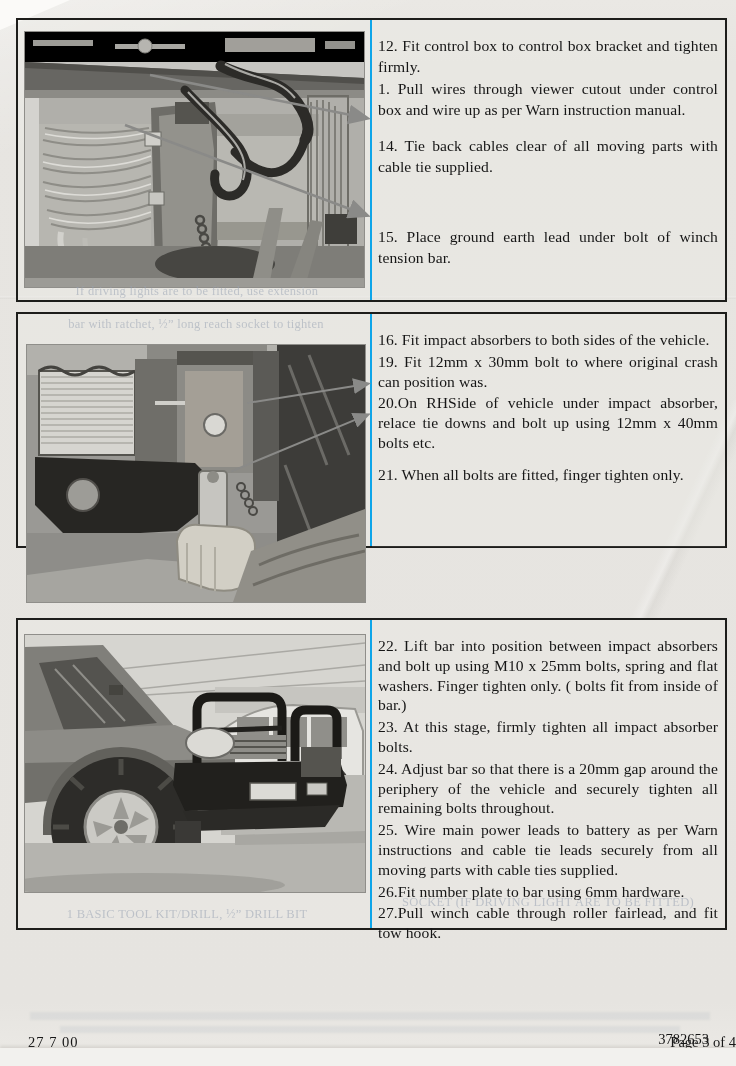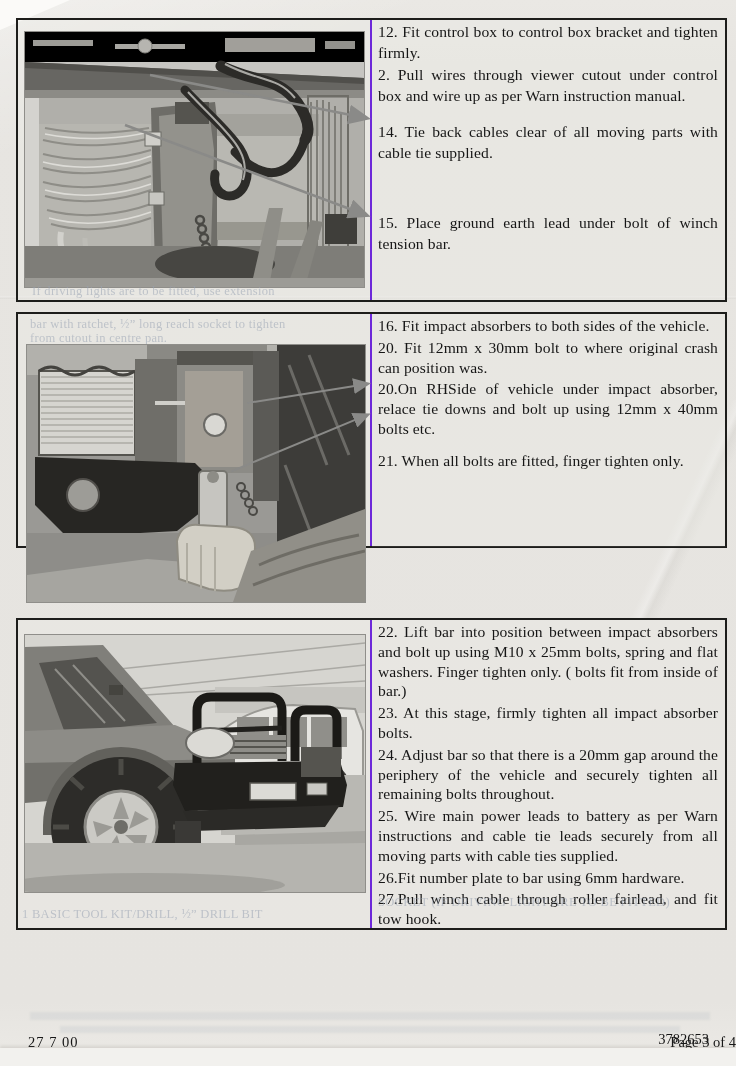--- a/index.html
+++ b/index.html
@@ -28,39 +28,39 @@
     background:linear-gradient(115deg,transparent 46%,rgba(255,255,255,.5) 50%,rgba(150,148,142,.2) 53%,transparent 58%);}
   .section{
     position:absolute;left:16px;width:711px;box-sizing:border-box;
     border:2px solid #1d1d1b;display:flex;background:rgba(236,234,230,.35);
   }
   .s1{top:18px;height:284px;}
   .s2{top:312px;height:236px;font-family:Liberation Serif, serif;}
   .s3{top:618px;height:312px;}
   .cell-left{width:352px;position:relative;flex:0 0 352px;}
   .cell-right{
-    flex:1;border-left:2px solid #6d28d9;position:relative;
-    padding:2px 7px 2px 6px;
+    flex:1;border-left:2px solid #0ea5e9;position:relative;
+    padding:16px 7px 2px 6px;
   }
   .cell-right p{
     margin:0 0 2px 0;font-size:15.6px;line-height:19.8px;
     text-align:justify;letter-spacing:.1px;
   }
   .s1 .cell-right p{line-height:20.5px;}
   .gap-md{margin-top:16px !important;}
   .gap-lg{margin-top:50px !important;}
   .photo{position:absolute;background:#c2c1bd;box-shadow:0 0 0 1px #8f8e8a;}
   .p1{left:7px;top:12px;width:339px;height:255px;}
   .p2{left:9px;top:31px;width:338px;height:257px;}
   .p3{left:7px;top:15px;width:340px;height:257px;}
   .photo svg{display:block;width:100%;height:100%;}
   .arrows{position:absolute;left:0;top:0;width:707px;height:100%;pointer-events:none;z-index:4;}
   .ghost{
     position:absolute;color:#9aa4b4;opacity:.55;font-size:12.5px;
-    letter-spacing:.3px;filter:blur(.4px);white-space:nowrap;overflow:hidden;
+    letter-spacing:.3px;filter:blur(.4px);white-space:nowrap;overflow:hidden;text-align:center;
   }
   .ghost-stripe{position:absolute;background:rgba(150,160,176,.14);filter:blur(1px);}
   .paper-crease-line{position:absolute;left:0;width:100%;height:1px;background:rgba(90,88,84,.35);}
   .footer{position:absolute;left:0;top:1028px;width:736px;height:26px;font-size:14.5px;text-decoration:underline;}
   .footer .f-left{position:absolute;left:28px;top:6px;letter-spacing:1px;}
   .footer .f-center{position:absolute;left:0;top:6px;width:736px;text-align:right;}
   .footer .f-right{position:absolute;right:27px;top:3px;}
 </style>
 </head>
 <body>
@@ -149,39 +149,38 @@
         <polygon points="226,255 244,176 258,176 244,255" fill="#8f8e88"></polygon>
         <polygon points="262,255 286,188 298,190 280,255" fill="#86857f"></polygon>
         <rect x="300" y="182" width="32" height="30" fill="#3f3e3a"></rect>
         <rect x="0" y="246" width="339" height="9" fill="#9c9b96"></rect>
       </svg>
     </div>
     <div class="ghost" style="left:14px;bottom:1px;width:330px;">If driving lights are to be fitted, use extension</div>
   </div>
   <div class="cell-right">
     <p>12. Fit control box to control box bracket and tighten firmly.</p>
-    <p>2. Pull wires through viewer cutout under control box and wire up as per Warn instruction manual.</p>
+    <p>1. Pull wires through viewer cutout under control box and wire up as per Warn instruction manual.</p>
     <p class="gap-md">14. Tie back cables clear of all moving parts with cable  tie supplied.</p>
     <p class="gap-lg">15. Place ground earth lead under bolt of winch tension bar.</p>
   </div>
   <svg class="arrows" viewBox="0 0 707 280">
     <defs>
       <marker id="ah1" markerWidth="9" markerHeight="8" refX="7" refY="4" orient="auto">
         <polygon points="0,0 9,4 0,8" fill="#8a8a88"></polygon>
       </marker>
     </defs>
     <line x1="132" y1="55" x2="348" y2="98" stroke="#8a8a88" stroke-width="2.5" marker-end="url(#ah1)"></line>
     <line x1="107" y1="105" x2="348" y2="195" stroke="#8a8a88" stroke-width="2.5" marker-end="url(#ah1)"></line>
   </svg>
 </div>
 
 <div class="section s2">
   <div class="cell-left">
     <div class="ghost" style="left:12px;top:3px;width:332px;">bar with ratchet, ½” long reach socket to tighten</div>
-    <div class="ghost" style="left:12px;top:17px;width:332px;">from cutout in centre pan.</div>
     <div class="photo p2">
       <svg viewBox="0 0 338 257" preserveAspectRatio="none">
         <rect width="338" height="257" fill="#9a9995"></rect>
         <rect width="338" height="30" fill="#b2b1ac"></rect>
         <rect x="120" y="0" width="120" height="26" fill="#8a8984"></rect>
         <rect x="250" y="0" width="88" height="257" fill="#3d3c39"></rect>
         <g stroke="#6b6a66" stroke-width="3">
             <line x1="262" y1="20" x2="300" y2="120"></line>
             <line x1="282" y1="10" x2="322" y2="110"></line>
             <line x1="258" y1="120" x2="296" y2="220"></line>
@@ -237,21 +236,21 @@
         <polygon points="224,206 338,164 338,257 206,257" fill="#918f88"></polygon>
         <g stroke="#6e6c65" stroke-width="3" fill="none">
           <path d="M232,220 q40,-18 100,-30"></path>
             <path d="M226,240 q50,-20 112,-34"></path>
         </g>
       </svg>
     </div>
   </div>
   <div class="cell-right">
     <p>16. Fit impact absorbers to both sides of the vehicle.</p>
-    <p>20. Fit 12mm x 30mm bolt to where original crash can position was.</p>
+    <p>19. Fit 12mm x 30mm bolt to where original crash can position was.</p>
     <p>20.On RHSide of vehicle under impact absorber, relace tie downs and bolt up using 12mm x 40mm bolts etc.</p>
     <div class="paper-crease-line" style="top:232px;"></div>
     <p style="margin-top:12px;">21. When all bolts are fitted, finger tighten only.</p>
   </div>
   <svg class="arrows" viewBox="0 0 707 292">
     <defs>
       <marker id="ah2" markerWidth="9" markerHeight="8" refX="7" refY="4" orient="auto">
         <polygon points="0,0 9,4 0,8" fill="#8a8a88"></polygon>
       </marker>
     </defs>

